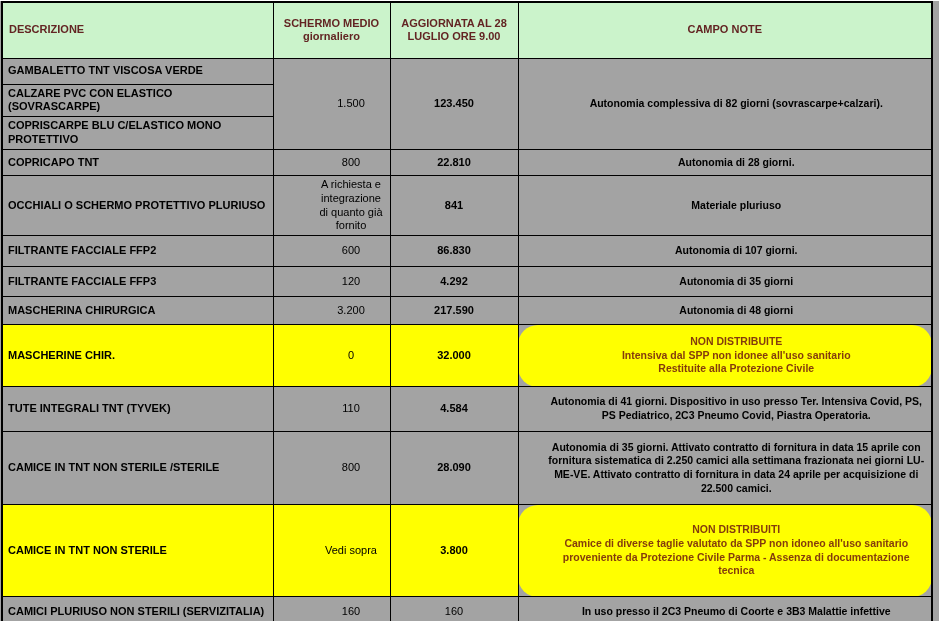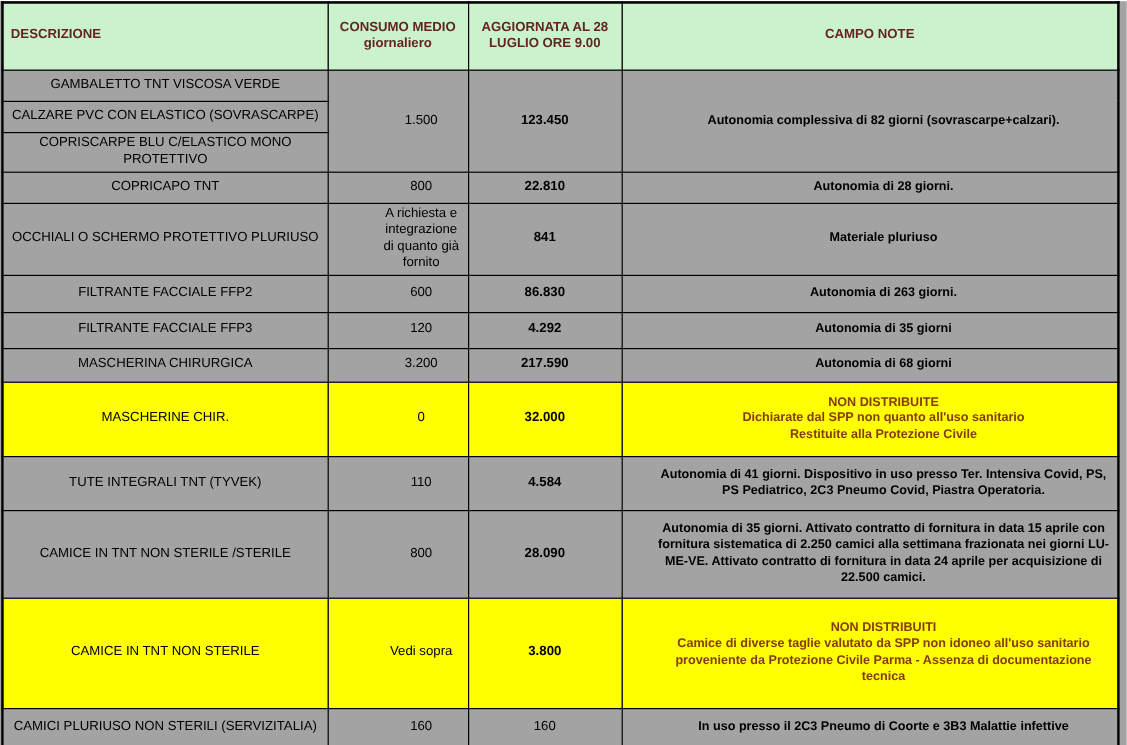--- a/index.html
+++ b/index.html
@@ -28,53 +28,53 @@
     font-size: 11px;
     line-height: 1.25;
   }
   .tbl th {
     background: #cbf3cb;
     color: #632423;
     font-weight: bold;
     text-align: center;
   }
   .tbl th.h-desc { text-align: left; padding-left: 6px; }
-  td.desc { text-align: center; font-weight: normal; }
+  td.desc { text-align: left; font-weight: bold; }
   td.num  { text-align: center; font-weight: normal; padding-left: 44px; }
   td.agg  { text-align: center; font-weight: bold; }
   td.agg.reg { font-weight: normal; }
   td.note {
     text-align: center;
     font-weight: bold;
     font-size: 10.5px;
     line-height: 1.3;
     padding-left: 28px;
   }
   tr.hl td { background: #ffff00; }
-  tr.hl td.note { color: #843c0c; }
+  tr.hl td.note { color: #843c0c; border-radius: 20px; }
   .note-line { display: block; }
   .hdr-line { display: block; }
 </style>
 </head>
 <body>
 
 <div class="sheet">
   <table class="tbl">
     <colgroup>
       <col style="width:271px">
         <col style="width:117px">
         <col style="width:128px">
         <col style="width:414px">
     </colgroup>
 
     <tbody>
         <tr style="height:56px">
       <th class="h-desc">DESCRIZIONE</th>
       <th>
-        <span class="hdr-line">CONSUMO MEDIO</span>
+        <span class="hdr-line">SCHERMO MEDIO</span>
         <span class="hdr-line">giornaliero</span>
       </th>
       <th>AGGIORNATA AL 28 LUGLIO ORE 9.00</th>
       <th>CAMPO NOTE</th>
     </tr>
 
     <tr style="height:26px">
       <td class="desc">GAMBALETTO TNT VISCOSA VERDE</td>
       <td class="num" rowspan="3">1.500</td>
       <td class="agg" rowspan="3">123.450</td>
@@ -98,44 +98,44 @@
       <td class="desc">OCCHIALI O SCHERMO PROTETTIVO PLURIUSO</td>
       <td class="num">A richiesta e integrazione di quanto già fornito</td>
       <td class="agg">841</td>
       <td class="note">Materiale pluriuso</td>
     </tr>
 
     <tr style="height:31px">
       <td class="desc">FILTRANTE FACCIALE FFP2</td>
       <td class="num">600</td>
       <td class="agg">86.830</td>
-      <td class="note">Autonomia di 263 giorni.</td>
+      <td class="note">Autonomia di 107 giorni.</td>
     </tr>
 
     <tr style="height:30px">
       <td class="desc">FILTRANTE FACCIALE FFP3</td>
       <td class="num">120</td>
       <td class="agg">4.292</td>
       <td class="note">Autonomia di 35 giorni</td>
     </tr>
 
     <tr style="height:28px">
       <td class="desc">MASCHERINA CHIRURGICA</td>
       <td class="num">3.200</td>
       <td class="agg">217.590</td>
-      <td class="note">Autonomia di 68 giorni</td>
+      <td class="note">Autonomia di 48 giorni</td>
     </tr>
 
     <tr class="hl" style="height:62px">
       <td class="desc">MASCHERINE CHIR.</td>
       <td class="num">0</td>
       <td class="agg">32.000</td>
       <td class="note">
         <span class="note-line">NON DISTRIBUITE</span>
-        <span class="note-line">Dichiarate dal SPP non quanto all'uso sanitario</span>
+        <span class="note-line">Intensiva dal SPP non idonee all'uso sanitario</span>
         <span class="note-line">Restituite alla Protezione Civile</span>
       </td>
     </tr>
 
     <tr style="height:45px">
       <td class="desc">TUTE INTEGRALI TNT (TYVEK)</td>
       <td class="num">110</td>
       <td class="agg">4.584</td>
       <td class="note">Autonomia di 41 giorni. Dispositivo in uso presso Ter. Intensiva Covid, PS, PS Pediatrico, 2C3 Pneumo Covid, Piastra Operatoria.</td>
     </tr>

